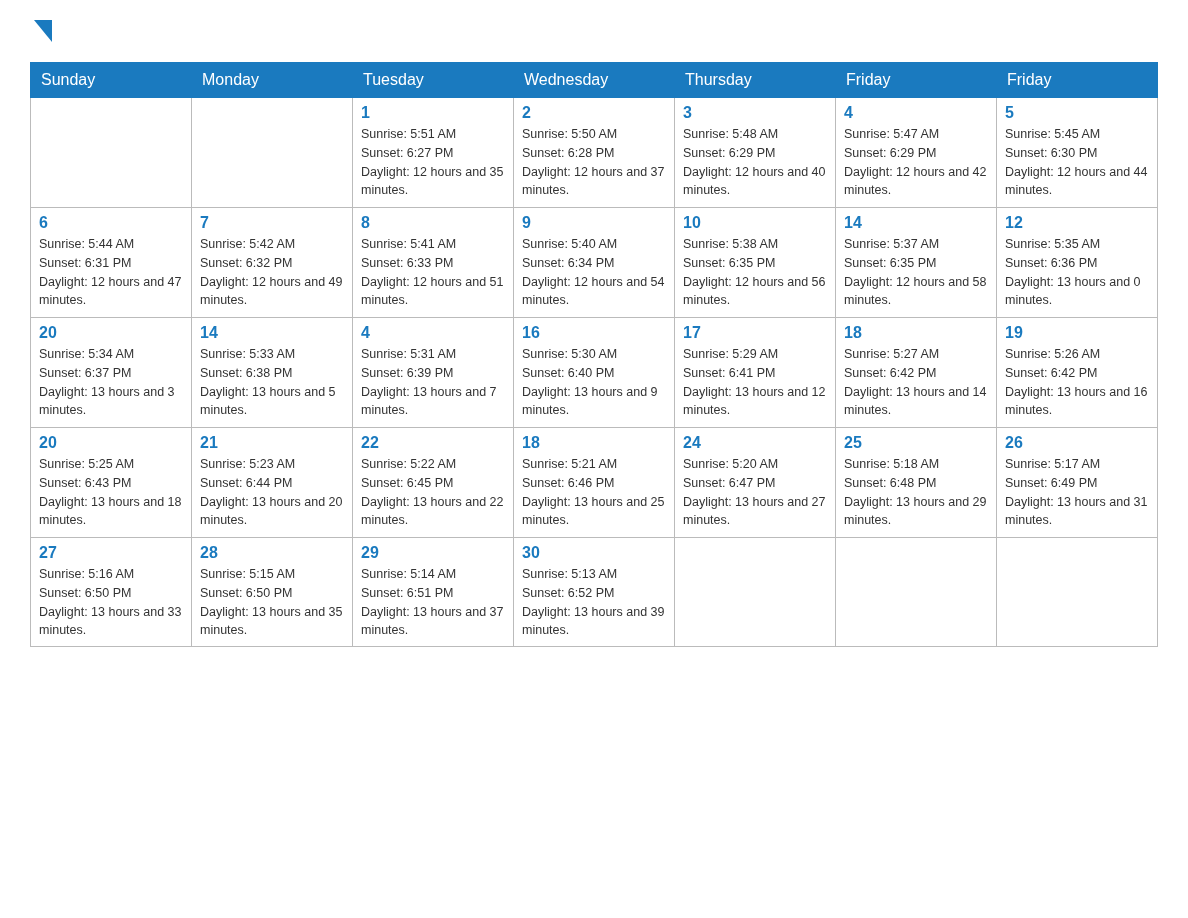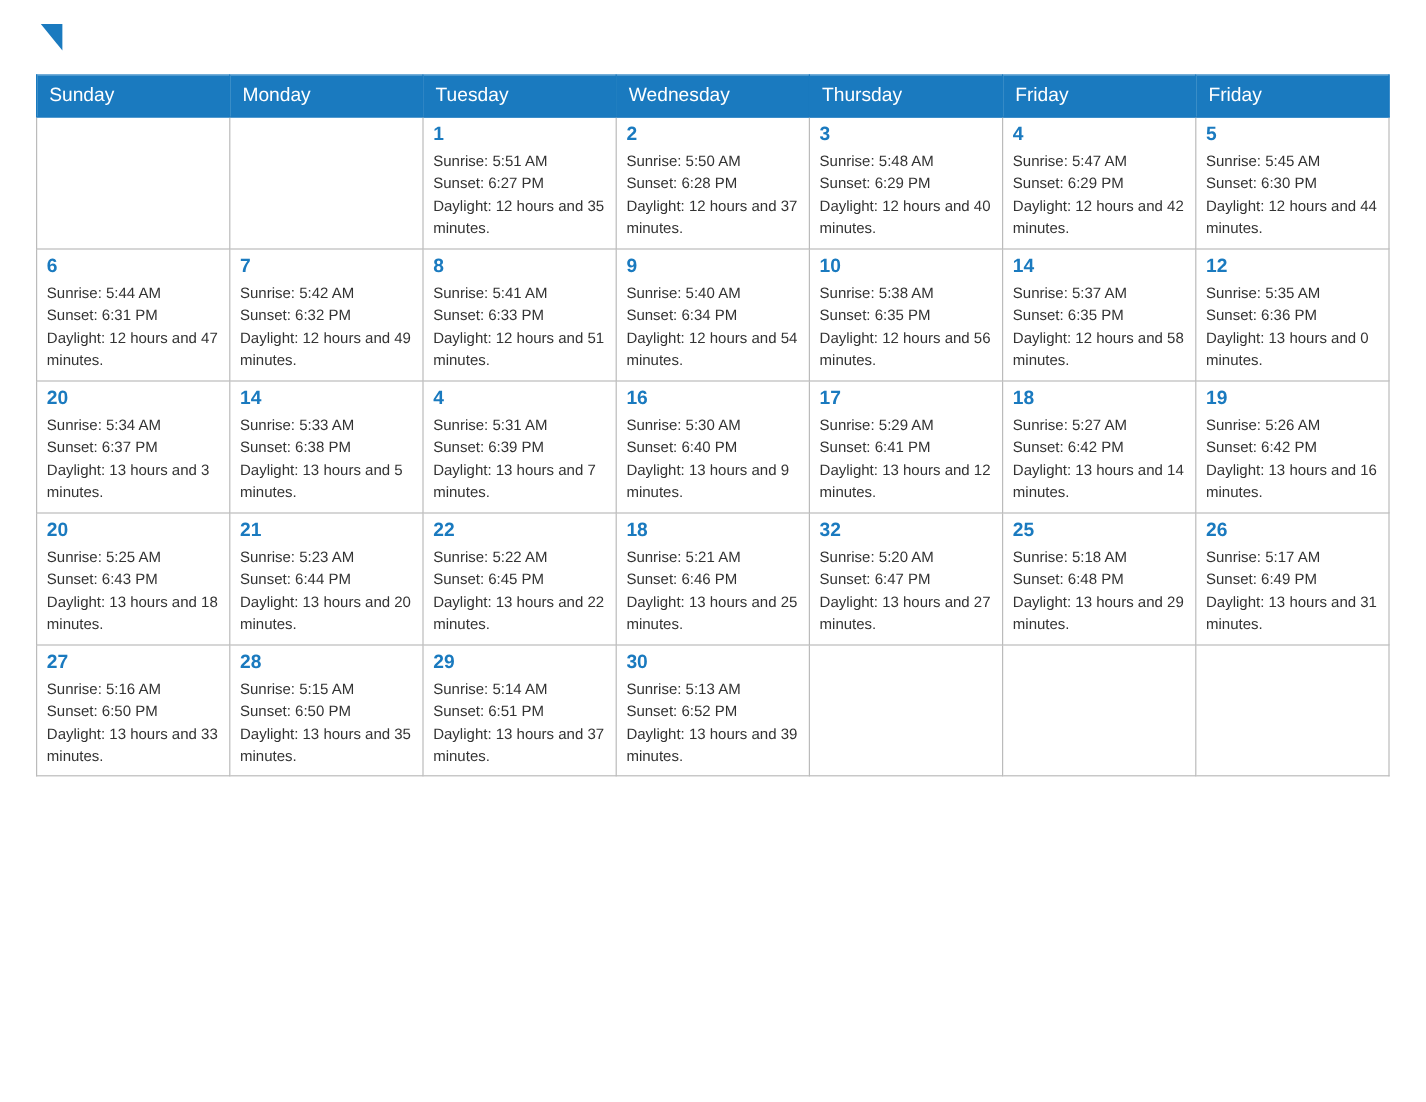--- a/index.html
+++ b/index.html
@@ -228,21 +228,21 @@
         </td>
         <td>
           <span class="day-number">22</span>
           <div class="day-info">Sunrise: 5:22 AM<br>Sunset: 6:45 PM<br>Daylight: 13 hours and 22 minutes.</div>
         </td>
         <td>
           <span class="day-number">18</span>
           <div class="day-info">Sunrise: 5:21 AM<br>Sunset: 6:46 PM<br>Daylight: 13 hours and 25 minutes.</div>
         </td>
         <td>
-          <span class="day-number">32</span>
+          <span class="day-number">24</span>
           <div class="day-info">Sunrise: 5:20 AM<br>Sunset: 6:47 PM<br>Daylight: 13 hours and 27 minutes.</div>
         </td>
         <td>
           <span class="day-number">25</span>
           <div class="day-info">Sunrise: 5:18 AM<br>Sunset: 6:48 PM<br>Daylight: 13 hours and 29 minutes.</div>
         </td>
         <td>
           <span class="day-number">26</span>
           <div class="day-info">Sunrise: 5:17 AM<br>Sunset: 6:49 PM<br>Daylight: 13 hours and 31 minutes.</div>
         </td>

